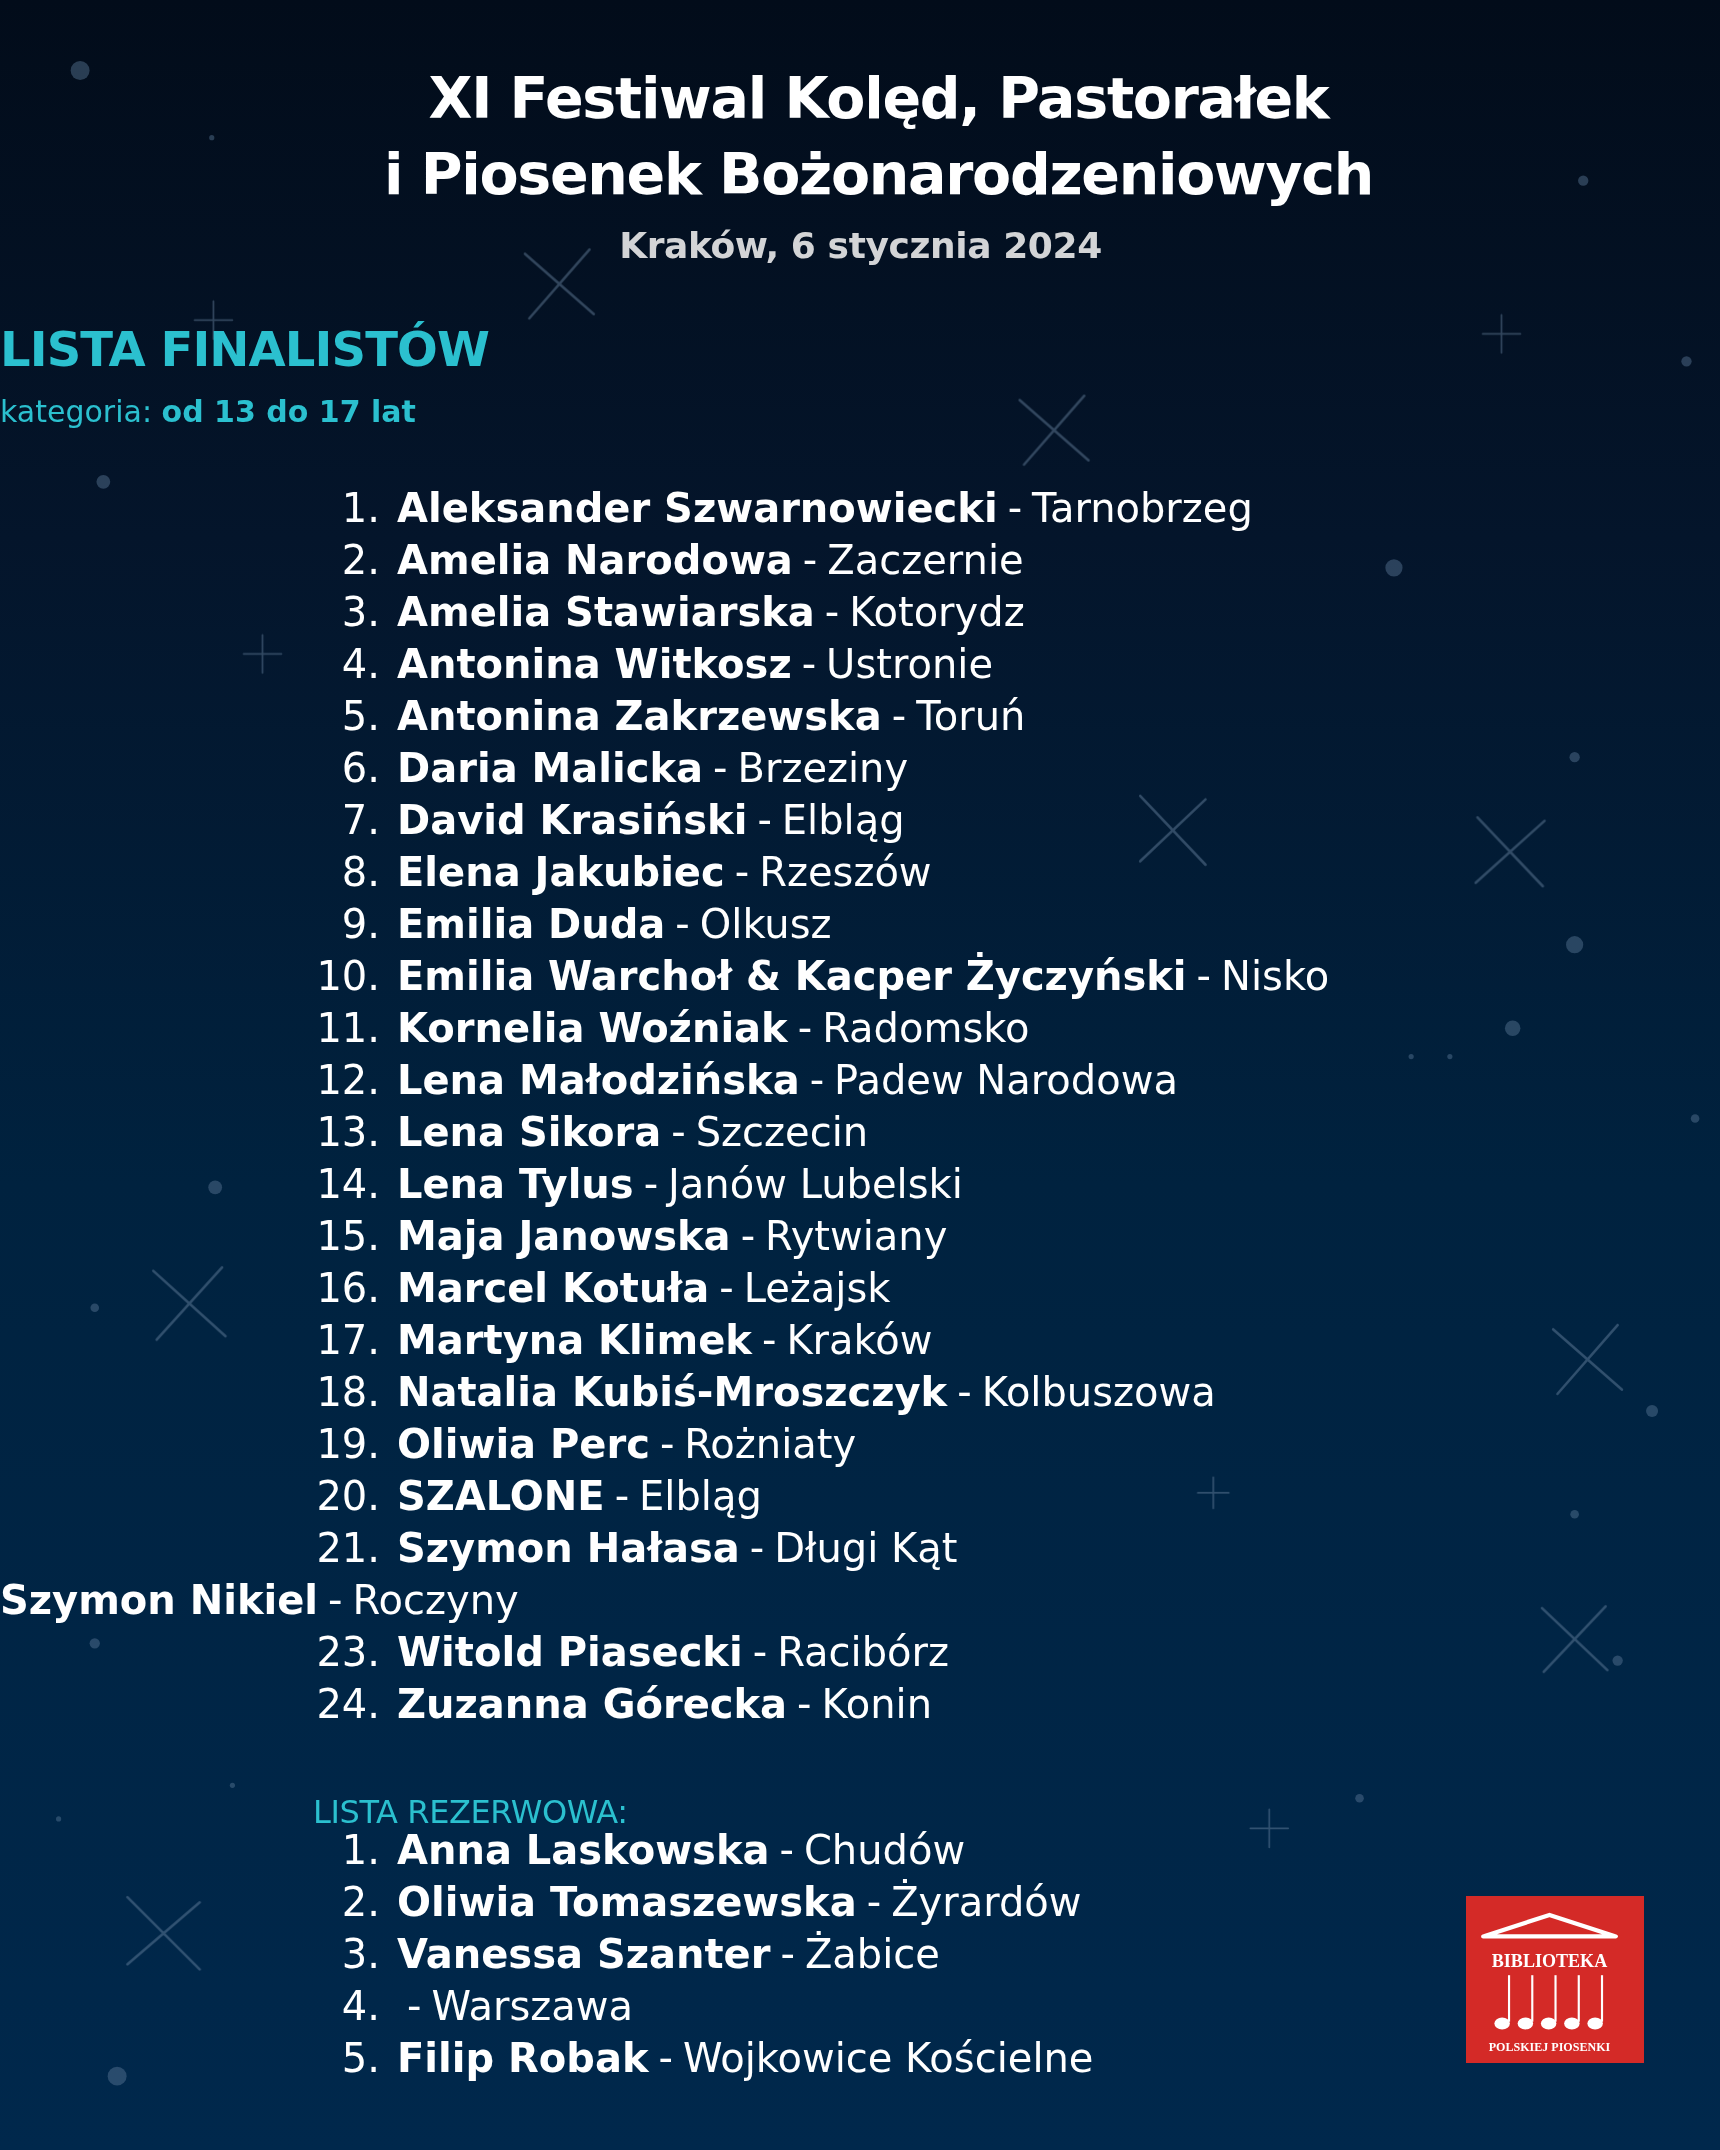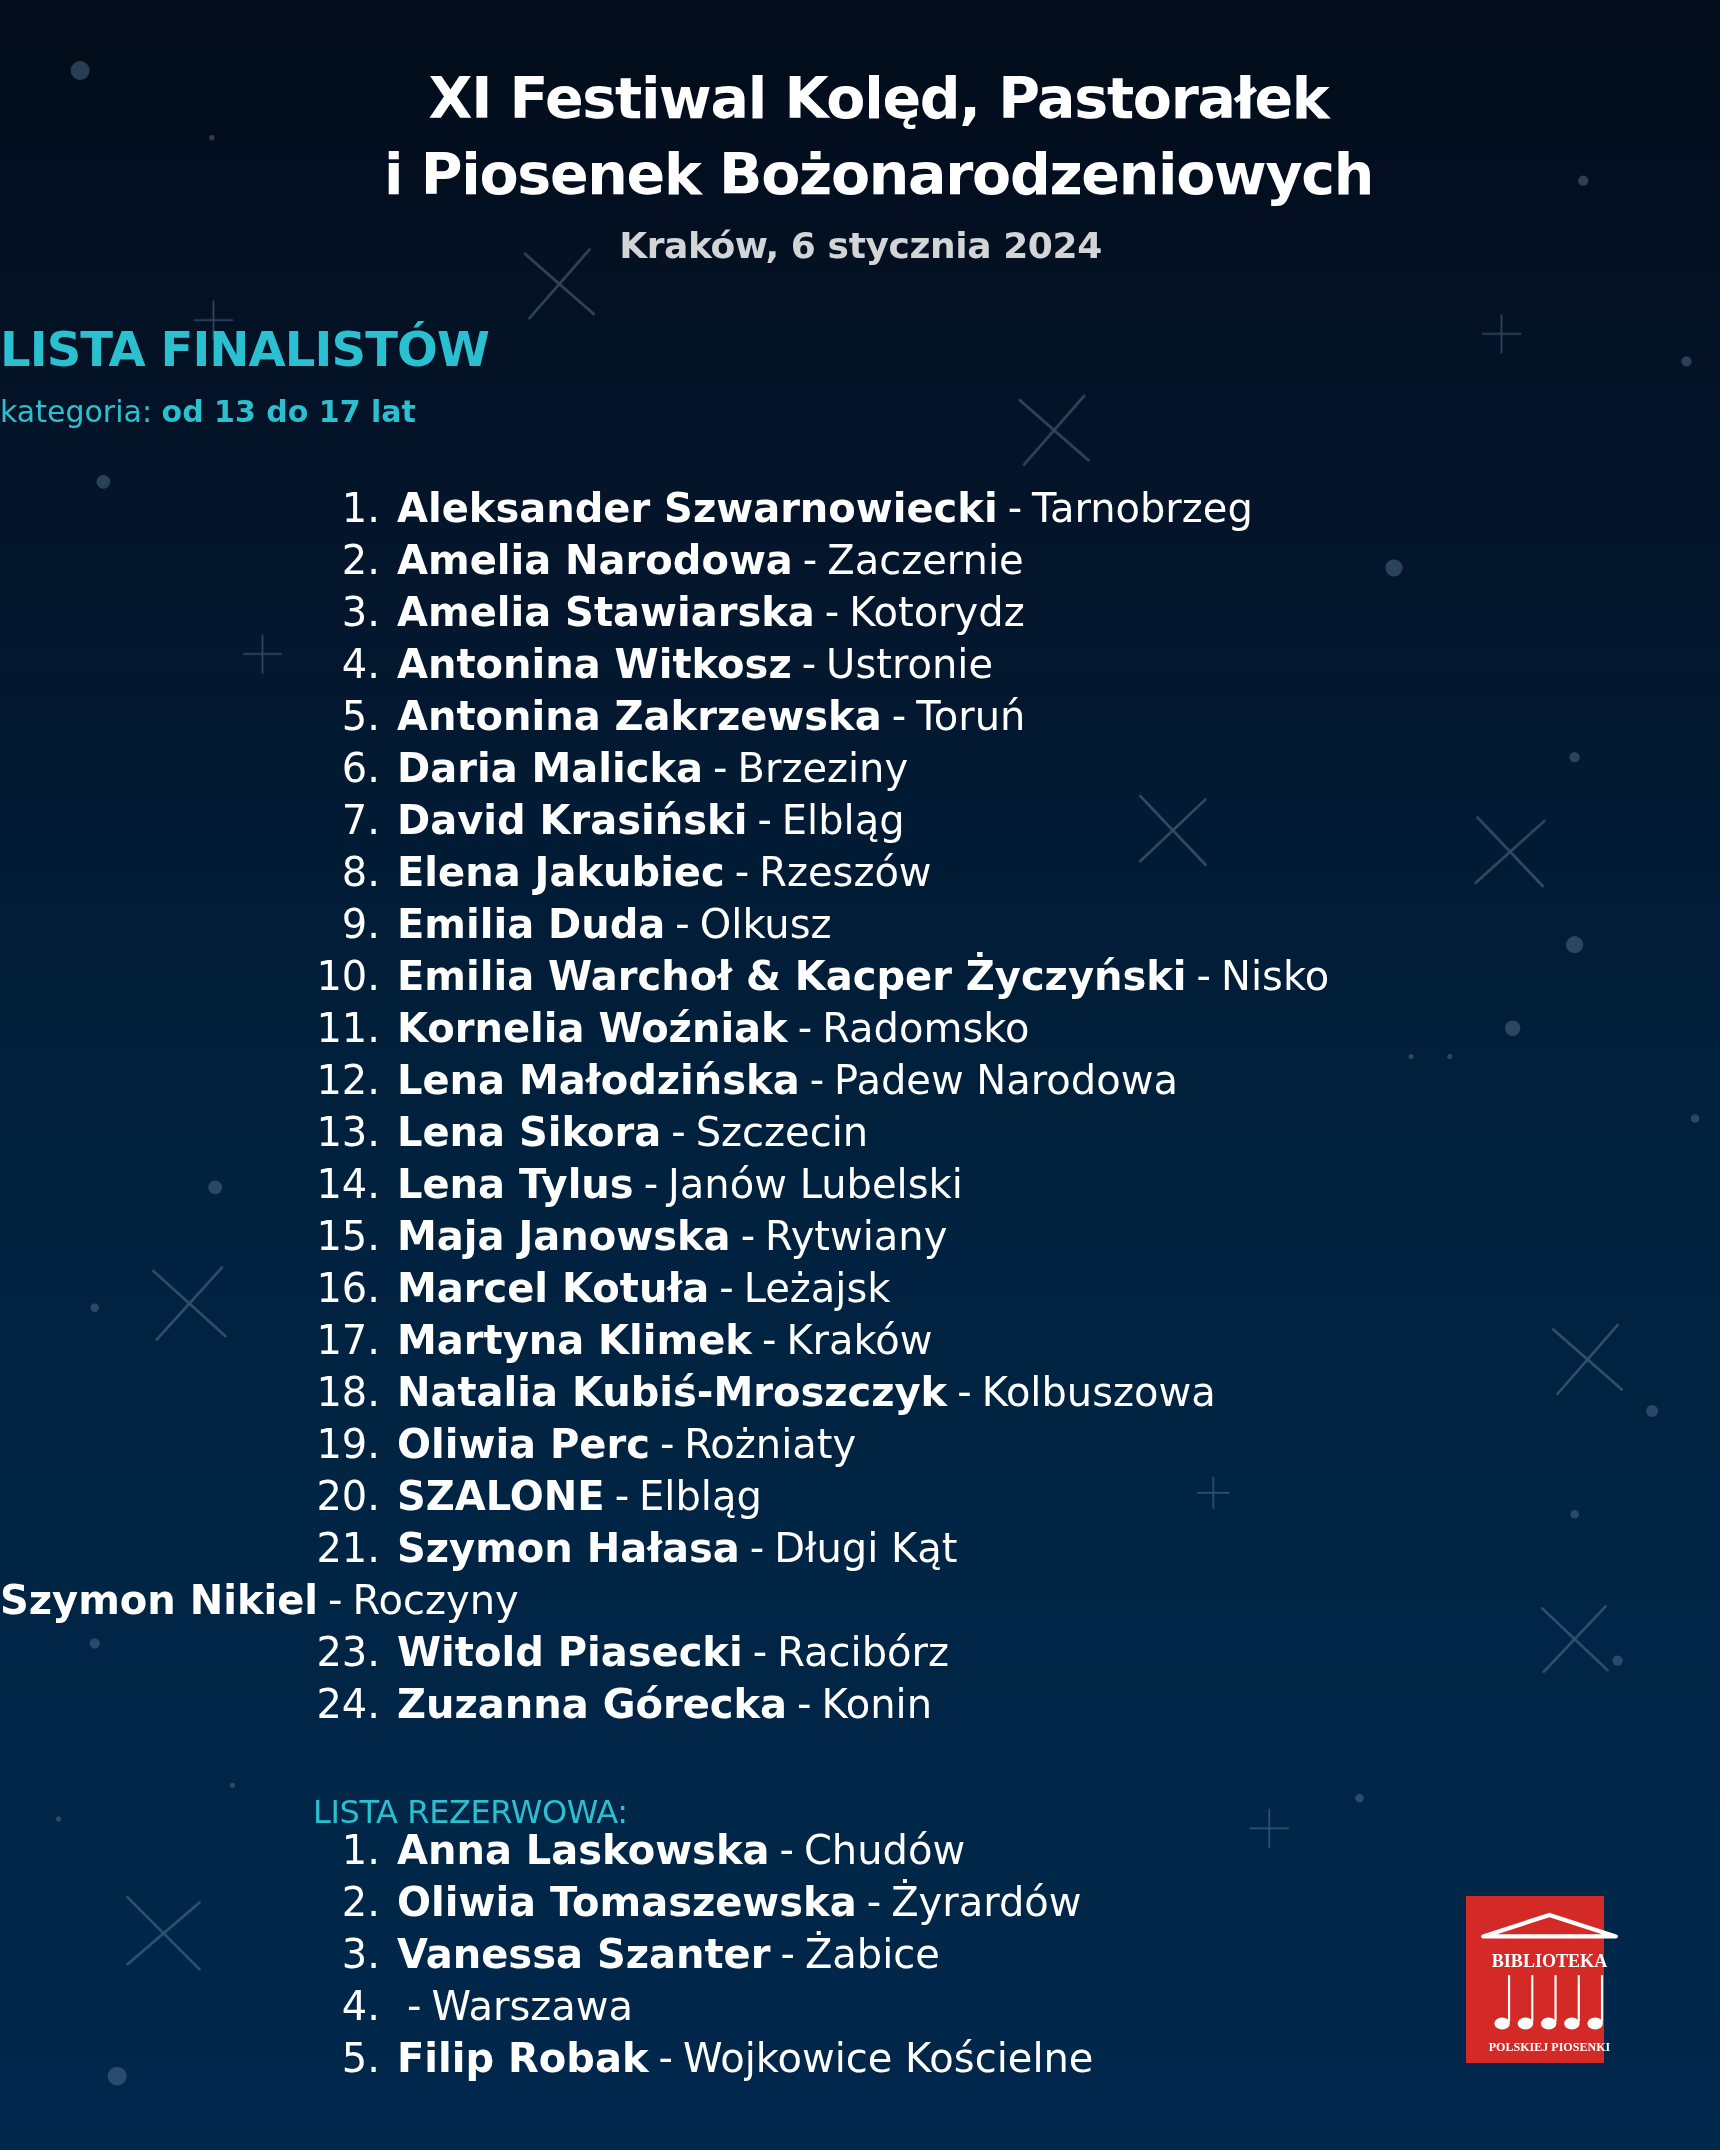--- a/index.html
+++ b/index.html
@@ -22,21 +22,21 @@
   .category b { font-weight:bold; }
   .list { position:absolute; left:0; top:482px; width:1721px; }
   .row { display:flex; align-items:baseline; height:52px; font-family:"DejaVu Sans", sans-serif; font-size:40px; line-height:52px; white-space:nowrap; }
   .num { width:397px; text-align:right; padding-right:17px; box-sizing:border-box; color:#ffffff; }
   .name { font-weight:bold; color:#ffffff; }
   .sep, .place { color:#ffffff; }
   .sep { margin:0 0.25em; }
   .reserve-title { position:absolute; left:313px; top:1774px; font-family:"DejaVu Sans", sans-serif; font-size:32px; color:#2bc0cf; letter-spacing:-0.4px;margin-top:19px; }
   .reserve { position:absolute; left:0; top:1824px; width:1721px; }
   .logo {
-    position:absolute; left:1466px; top:1896px; width:138px; height:167px;
+    position:absolute; left:1466px; top:1896px; width:178px; height:167px;
     background:#d42a27; box-sizing:border-box;
   }
   .logo svg { display:block; }
 </style>
 </head>
 <body>
 
 <svg class="bg" width="1721" height="2151" viewBox="0 0 2000 2500">
   <g fill="#5a7896" opacity="0.45">
     <circle cx="93" cy="82" r="11"></circle>

